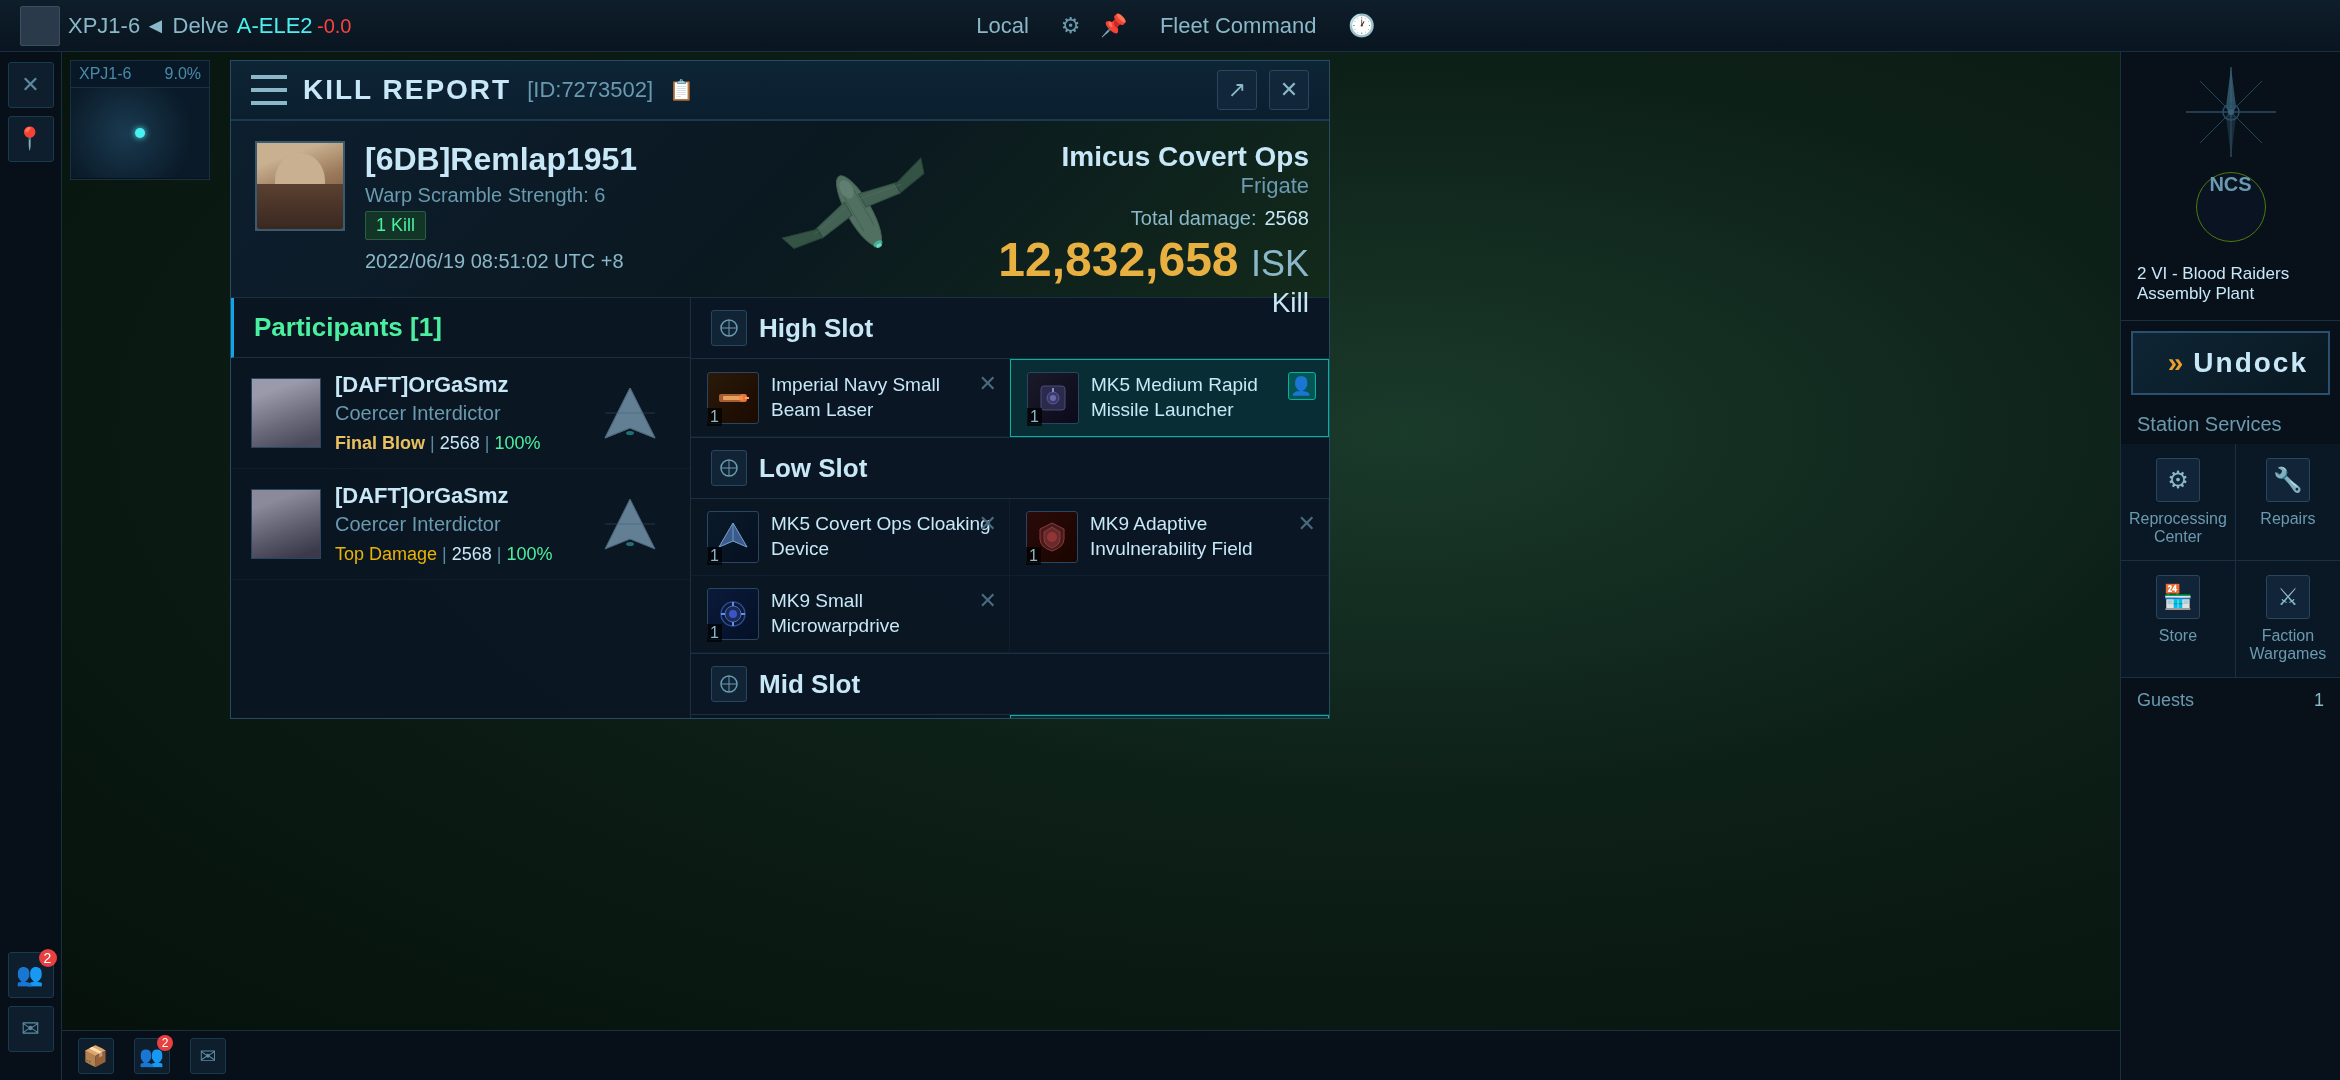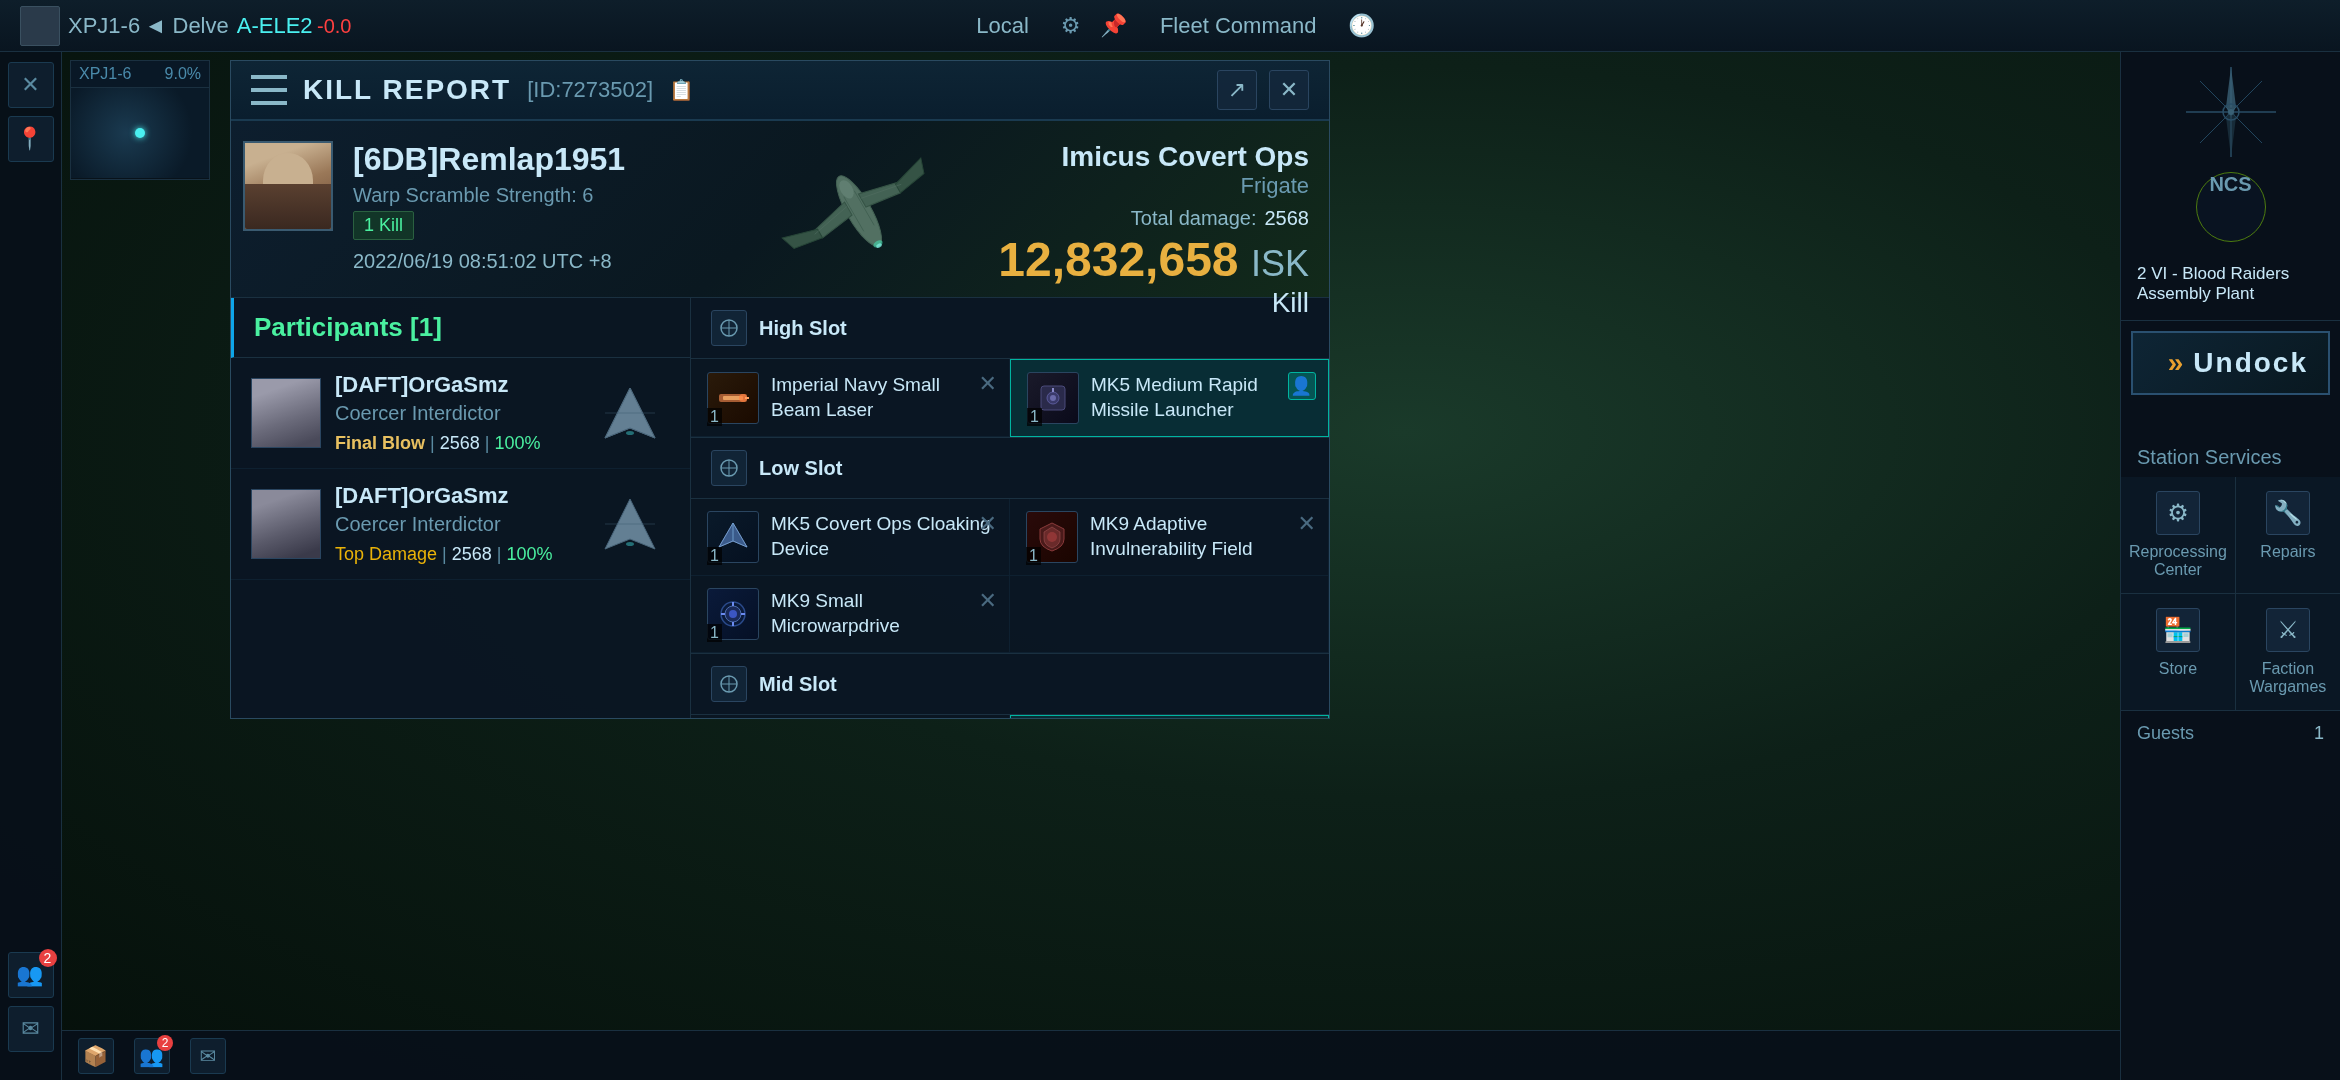--- a/index.html
+++ b/index.html
@@ -79,21 +79,20 @@
       padding: 4px 12px;
       cursor: pointer;
       background: none;
       border: none;
     }
 
     .station-services-label {
       color: #6a9ab0;
       font-size: 20px;
       padding: 8px 16px;
-      margin-top: 33px;
     }
 
     
     .kill-report-modal {
       position: absolute;
       left: 230px;
       top: 60px;
       width: 1100px;
       background: rgba(10,22,35,0.97);
       border: 1px solid #2a4a60;
@@ -160,21 +159,21 @@
       justify-content: center;
       color: #8ab8c8;
       font-size: 22px;
       cursor: pointer;
     }
 
     
     .kill-header {
       display: flex;
       background: linear-gradient(135deg, #0d1e2e 0%, #0a1820 50%, #122a1a 100%);
-      padding: 20px 12px;
+      padding: 20px 24px;
       gap: 20px;
       border-bottom: 1px solid #1a3040;
       min-height: 160px;
       position: relative;
     }
 
     .pilot-portrait {
       width: 90px;
       height: 90px;
       background: linear-gradient(135deg, #2a3a4a, #1a2a3a);
@@ -434,21 +433,21 @@
       border-radius: 3px;
       display: flex;
       align-items: center;
       justify-content: center;
       color: #6a9ab0;
       font-size: 18px;
     }
 
     .slot-title {
       color: #c8e8f8;
-      font-size: 20px;
+      font-size: 26px;
       font-weight: bold;
     }
 
     .slot-items {
       display: grid;
       grid-template-columns: 1fr 1fr;
     }
 
     .slot-item {
       display: flex;

